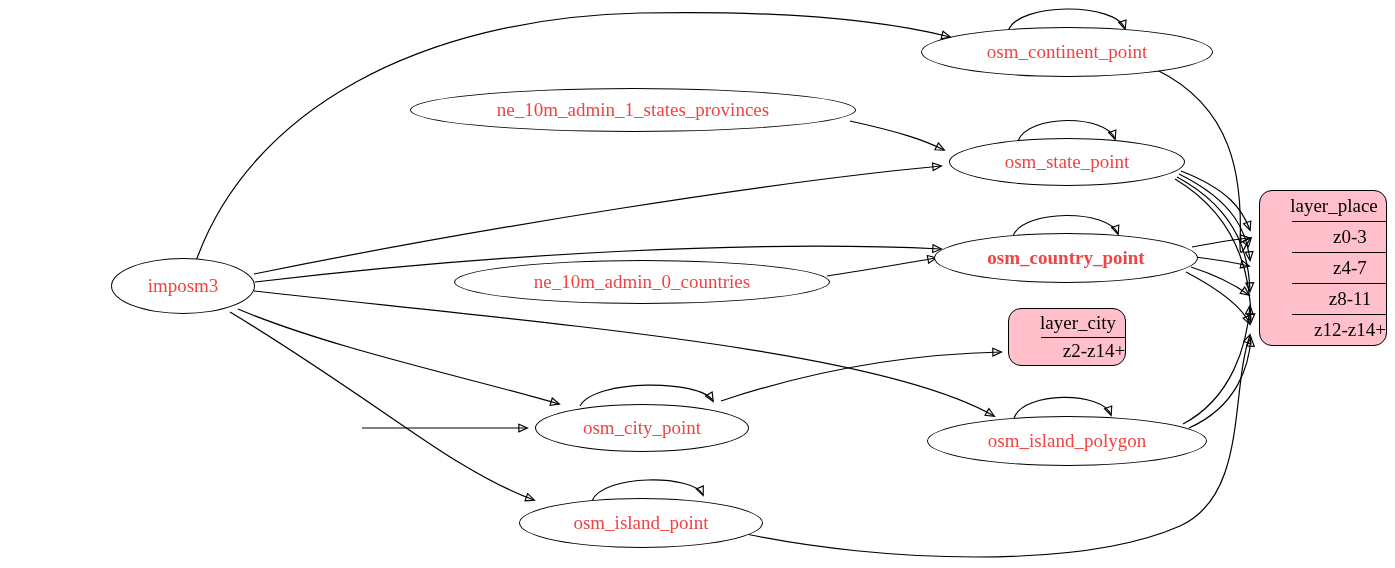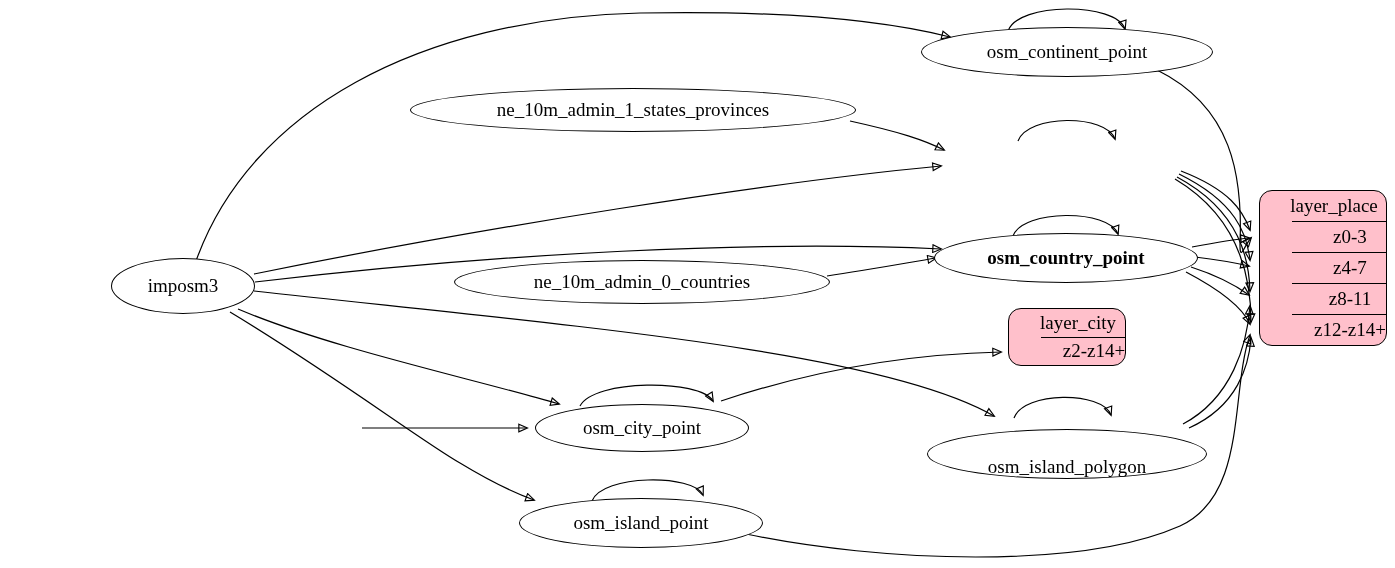--- a/index.html
+++ b/index.html
@@ -11,21 +11,21 @@
     overflow:hidden;
   }
   #edges{position:absolute;left:0;top:0;width:1395px;height:568px;}
   #edges path{fill:none;stroke:#000000;stroke-width:1.2px;}
   .ellipse-node{
     position:absolute;
     border:1.2px solid #000000;
     border-radius:50%;
     background:#ffffff;
     display:flex;align-items:center;justify-content:center;
-    font-size:19px;color:#000000;
+    font-size:19px;color:#ef4444;
     white-space:nowrap;
     box-sizing:border-box;
     z-index:2;
   }
   .record-node{
     position:absolute;
     border:1.6px solid #000000;
     border-radius:13px;
     background:#ffc0cb;
     display:flex;flex-direction:column;
@@ -96,30 +96,33 @@
 
   <div class="ellipse-node" style="left:454px;top:260px;width:376px;height:44px;">
     <span>ne_10m_admin_0_countries</span>
   </div>
 
 
   <div class="ellipse-node" style="left:921px;top:27px;width:292px;height:50px;">
     <span>osm_continent_point</span>
   </div>
 
+  <div class="ellipse-node" style="left:949px;top:138px;width:236px;height:48px;">
+    <span>osm_state_point</span>
+  </div>
 
   <div class="ellipse-node" style="left:934px;top:233px;width:264px;height:50px;font-weight:bold;">
     <span>osm_country_point</span>
   </div>
 
   <div class="ellipse-node" style="left:535px;top:404px;width:214px;height:48px;">
     <span>osm_city_point</span>
   </div>
 
-  <div class="ellipse-node" style="left:927px;top:429px;width:280px;height:50px;align-items:flex-end;">
+  <div class="ellipse-node" style="left:927px;top:416px;width:280px;height:50px;">
     <span>osm_island_polygon</span>
   </div>
 
   <div class="ellipse-node" style="left:519px;top:498px;width:244px;height:50px;">
     <span>osm_island_point</span>
   </div>
 
   <div class="record-node" style="left:1259px;top:190px;width:128px;height:156px;">
     <div class="rec-row">layer_place</div>
     <div class="rec-row">z0-3</div>

